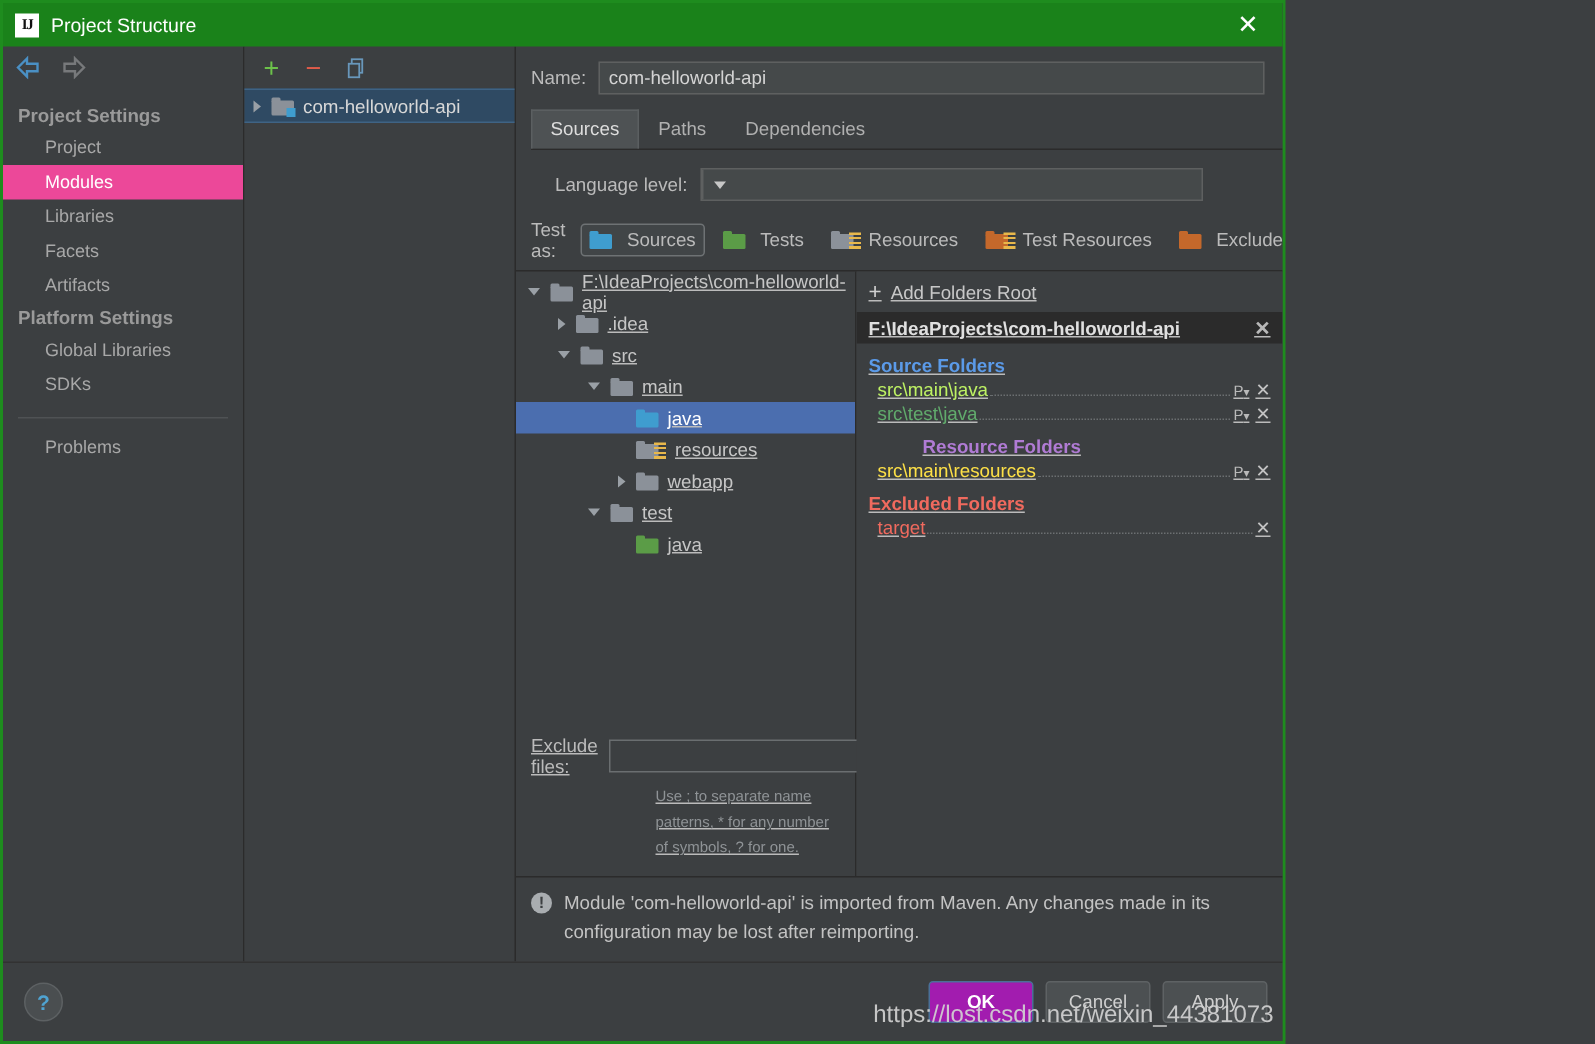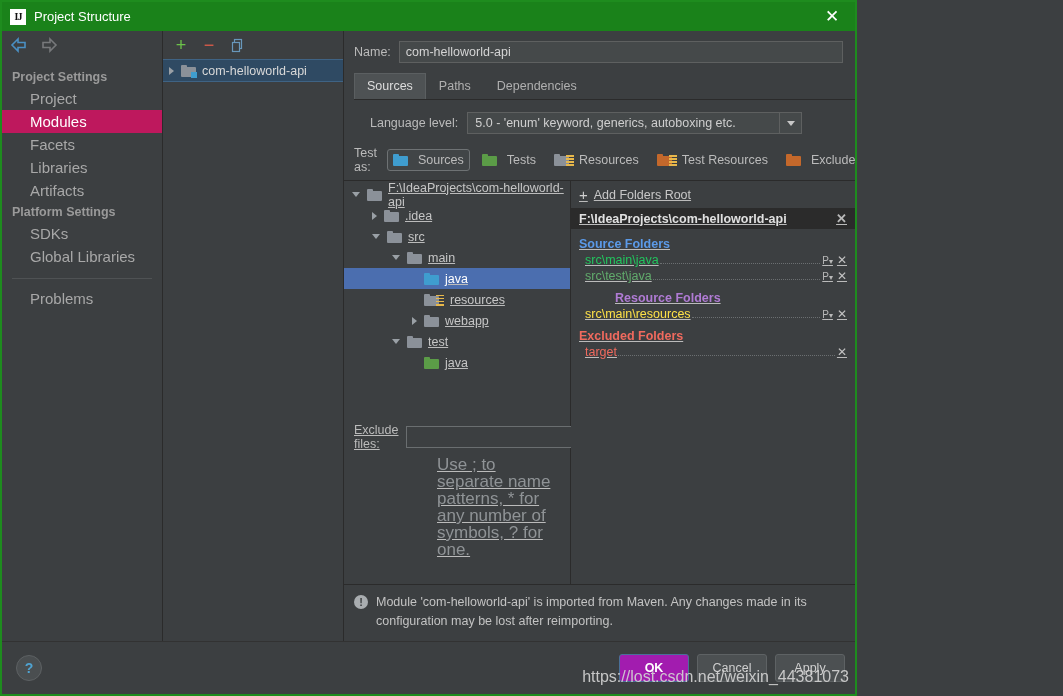--- a/index.html
+++ b/index.html
@@ -101,25 +101,25 @@
   }
   .group-title {
     font-weight: bold;
     color: #9a9a9a;
     padding: 3px 0 3px 10px;
     font-size: 12.5px;
   }
   .nav-item {
     padding: 3px 0 3px 28px;
     color: #a8a8a8;
-    font-size: 15px;
+    font-size: 12px;
     line-height: 17px;
   }
   .nav-item.selected {
-    background: #be185d;
+    background: #ec4899;
     color: #ffffff;
   }
   .sidebar-sep {
     border-top: 1px solid #4f5254;
     margin: 10px 10px 8px 10px;
   }
   
   .modules-col {
     width: 180px;
     flex: none;
@@ -384,23 +384,23 @@
     background: #3c3f41;
     border: 1px solid #6a6e70;
     color: #cccccc;
     font-size: 12.5px;
     font-family: "Liberation Sans", sans-serif;
     padding: 0 5px;
     box-sizing: border-box;
     outline: none;
   }
   .exclude-hint {
-    margin: 5px 0 16px 83px;
+    margin: 5px 0 0 83px;
     color: #8f9396;
-    font-size: 17px;
+    font-size: 10px;
     line-height: 17px;
     max-width: 330px;
   }
   
   .roots-pane {
     width: 284px;
     flex: none;
     background: #3c3f41;
     padding: 0;
     overflow: hidden;
@@ -445,21 +445,21 @@
   }
   .folder-line .nm { white-space: nowrap; }
   .folder-line .dots {
     flex: 1;
     border-bottom: 1px dotted #6b6f71;
     margin: 0 2px 3px 1px;
     min-width: 8px;
   }
   .folder-line .pkg { font-size: 10px; color: #b9b9b9; margin-right: 4px; white-space: nowrap; }
   .folder-line .x { color: #c3c3c3; font-size: 12px; }
-  .folder-line.src .nm { color: #22c55e; }
+  .folder-line.src .nm { color: #bef264; }
   .folder-line.test .nm { color: #61ab6c; }
   .folder-line.res .nm { color: #fde047; }
   .folder-line.exc .nm { color: #f06a5e; }
   
   .footer-msg {
     display: flex;
     align-items: flex-start;
     gap: 8px;
     padding: 8px 14px 10px 10px;
     border-top: 1px solid #2b2b2b;
@@ -564,27 +564,27 @@
           <svg width="18" height="16" viewBox="0 0 18 16">
               <path d="M10 2 L16 8 L10 14 L10 10.5 L3 10.5 L3 5.5 L10 5.5 Z" fill="none" stroke="#77797b" stroke-width="1.6"></path>
             </svg>
         </span>
       </div>
 
       <div class="sidebar-list">
         <div class="group-title">Project Settings</div>
         <div class="nav-item">Project</div>
         <div class="nav-item selected">Modules</div>
+        <div class="nav-item">Libraries</div>
         <div class="nav-item">Facets</div>
-        <div class="nav-item">Libraries</div>
         <div class="nav-item">Artifacts</div>
 
         <div class="group-title">Platform Settings</div>
+        <div class="nav-item">Global Libraries</div>
         <div class="nav-item">SDKs</div>
-        <div class="nav-item">Global Libraries</div>
 
         <div class="sidebar-sep"></div>
         <div class="nav-item">Problems</div>
       </div>
     </div>
 
     <div class="modules-col">
       <div class="modules-toolbar">
         <span class="tb-icon tb-plus">+</span>
         <span class="tb-icon tb-minus">−</span>
@@ -615,21 +615,20 @@
 
       <div class="tabs">
         <div class="tab active">Sources</div>
         <div class="tab">Paths</div>
         <div class="tab">Dependencies</div>
       </div>
 
       <div class="lang-row">
         <span class="lang-label">Language level:</span>
         <div class="combo">
-          <span class="combo-text">5.0 - 'enum' keyword, generics, autoboxing etc.</span>
           <span class="combo-arrow">
               <i></i>
             </span>
         </div>
       </div>
 
       <div class="mark-row">
         <span class="mark-label">Test as:</span>
 
         <div class="mark-btn active">

